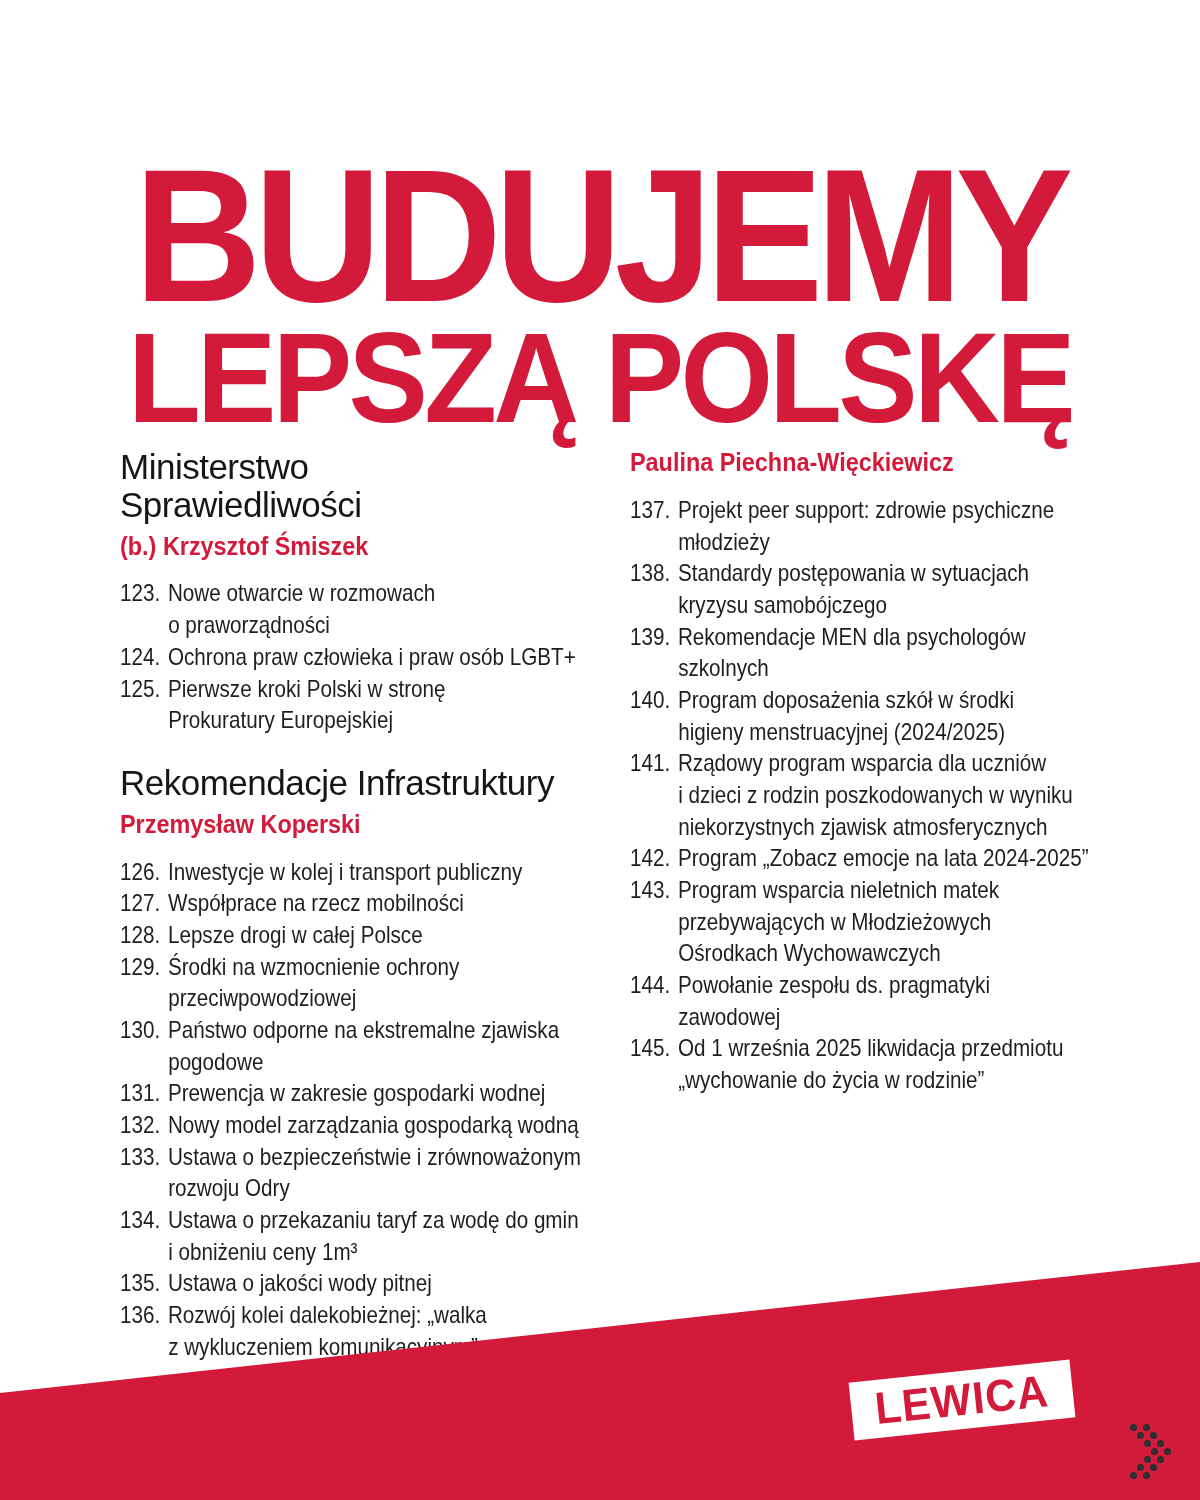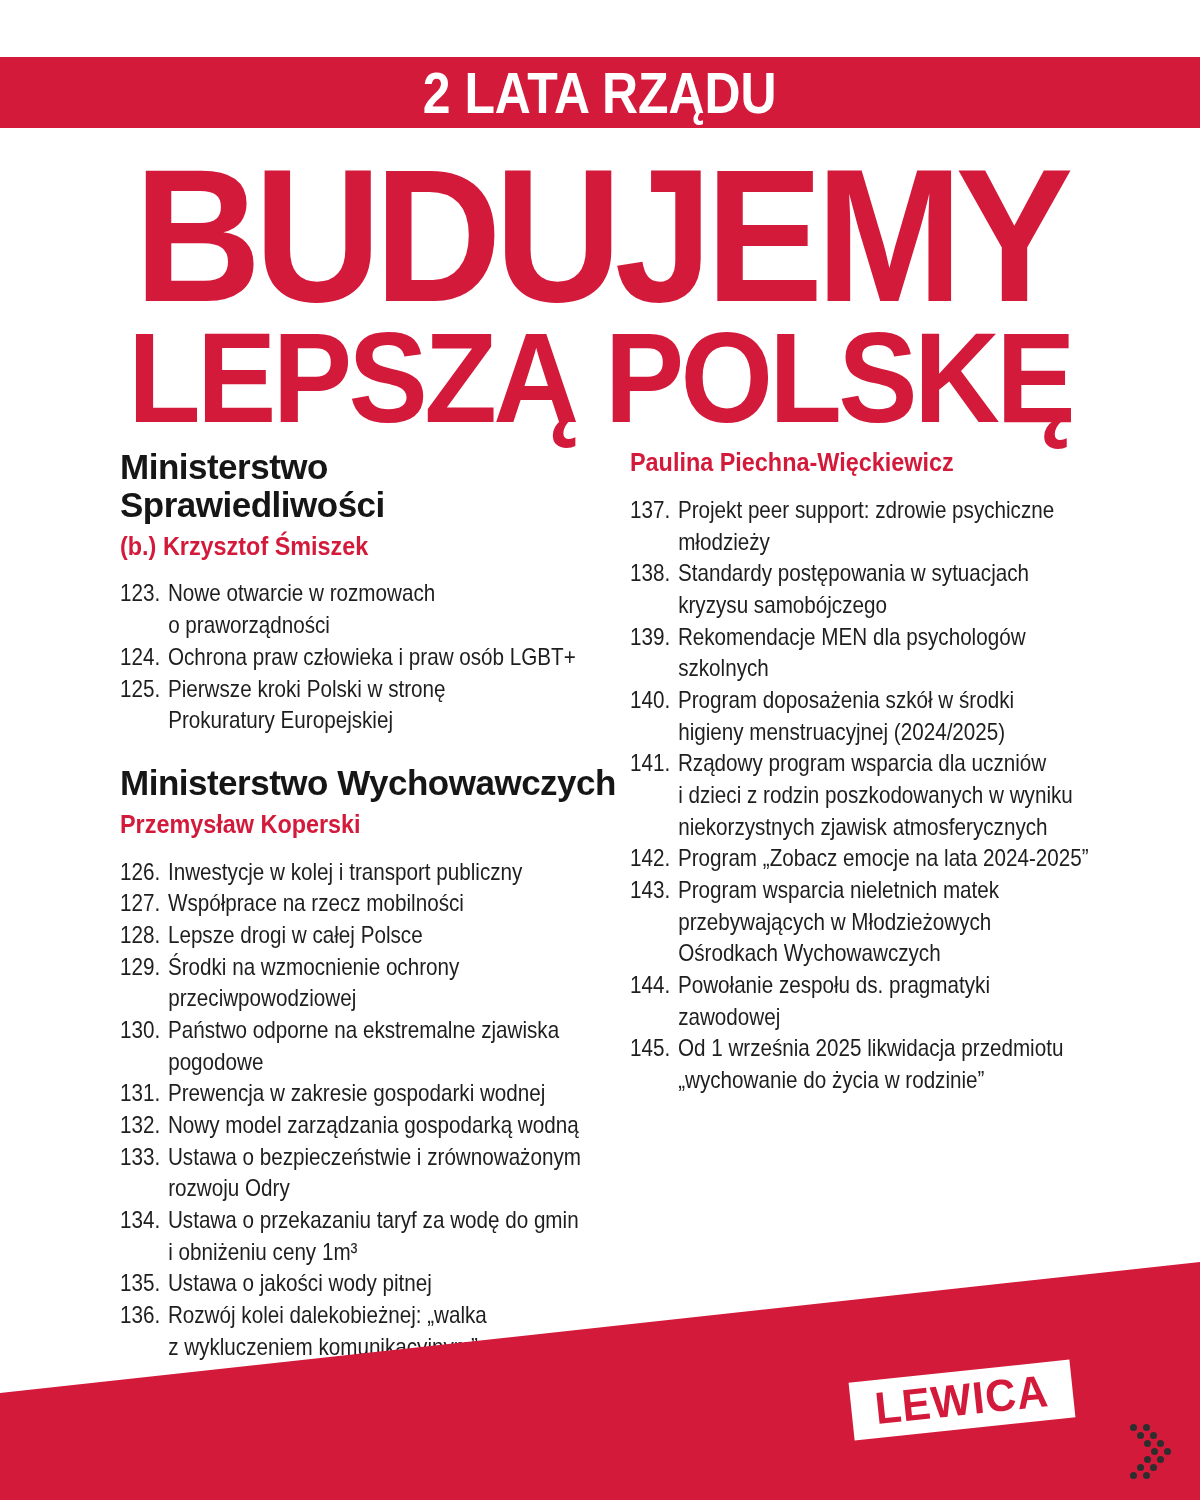--- a/index.html
+++ b/index.html
@@ -22,21 +22,21 @@
     position:absolute;left:0;width:1200px;margin:0;text-align:center;
     color:var(--red);font-weight:bold;line-height:1;white-space:nowrap;
   }
   .headline1{top:140px;font-size:190px;letter-spacing:-8px;transform:scaleX(0.93);}
   .headline2{top:314px;font-size:128px;letter-spacing:-4px;transform:scaleX(0.93);}
   
   .col{position:absolute;top:448px;width:558px;}
   .col-left{left:120px;}
   .col-right{left:630px;}
   .title{
-    margin:0 0 8px 0;color:var(--ink);font-size:35px;font-weight:bold;
+    margin:0 0 8px 0;color:var(--ink);font-size:35px;font-weight:normal;
     line-height:1.08;letter-spacing:-0.5px;white-space:pre-line;
   }
   .minister{
     margin:0;color:var(--red);font-size:26px;font-weight:bold;line-height:1.15;
     display:inline-block;transform:scaleX(0.9);transform-origin:left center;white-space:nowrap;
   }
   ol.items{
     list-style:none;margin:16px 0 28px 0;padding:0;width:558px;
     transform:scaleX(0.86);transform-origin:top left;
     color:var(--body);font-size:24px;line-height:1.32;
@@ -61,37 +61,34 @@
   }
   
   .dots{position:absolute;left:1130px;top:1424px;width:44px;height:57px;}
   .dots .dot{position:absolute;width:7px;height:7px;border-radius:50%;background:#2e2e2e;}
 </style>
 </head>
 <body>
 
 <div class="poster" style="--red: #d41a3b;">
 
-  <div class="topbar">
-    <span class="label">2 LATA RZĄDU</span>
-  </div>
 
   <h1 class="headline1">BUDUJEMY</h1>
   <h1 class="headline2">LEPSZĄ POLSKĘ</h1>
 
   <div class="col col-left" id="col-left">
       <section><h2 class="title">Ministerstwo
 Sprawiedliwości</h2><div class="minister">(b.) Krzysztof Śmiszek</div><ol class="items">
           <li><span class="num">123.</span><span class="txt">Nowe otwarcie w rozmowach
 o praworządności</span></li>
           <li><span class="num">124.</span><span class="txt">Ochrona praw człowieka i praw osób LGBT+</span></li>
           <li><span class="num">125.</span><span class="txt">Pierwsze kroki Polski w stronę
 Prokuratury Europejskiej</span></li>
         </ol></section>
-      <section><h2 class="title">Ministerstwo Wychowawczych</h2><div class="minister">Przemysław Koperski</div><ol class="items">
+      <section><h2 class="title">Rekomendacje Infrastruktury</h2><div class="minister">Przemysław Koperski</div><ol class="items">
           <li><span class="num">126.</span><span class="txt">Inwestycje w kolej i transport publiczny</span></li>
           <li><span class="num">127.</span><span class="txt">Współprace na rzecz mobilności</span></li>
           <li><span class="num">128.</span><span class="txt">Lepsze drogi w całej Polsce</span></li>
           <li><span class="num">129.</span><span class="txt">Środki na wzmocnienie ochrony
 przeciwpowodziowej</span></li>
           <li><span class="num">130.</span><span class="txt">Państwo odporne na ekstremalne zjawiska
 pogodowe</span></li>
           <li><span class="num">131.</span><span class="txt">Prewencja w zakresie gospodarki wodnej</span></li>
           <li><span class="num">132.</span><span class="txt">Nowy model zarządzania gospodarką wodną</span></li>
           <li><span class="num">133.</span><span class="txt">Ustawa o bezpieczeństwie i zrównoważonym

